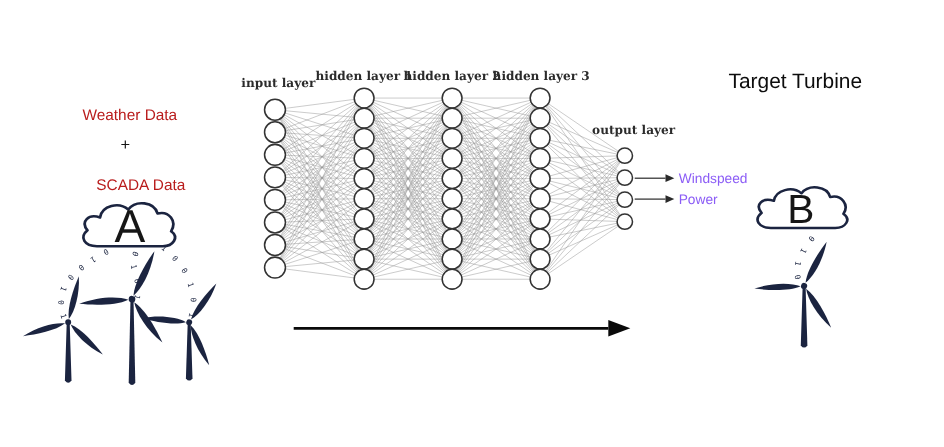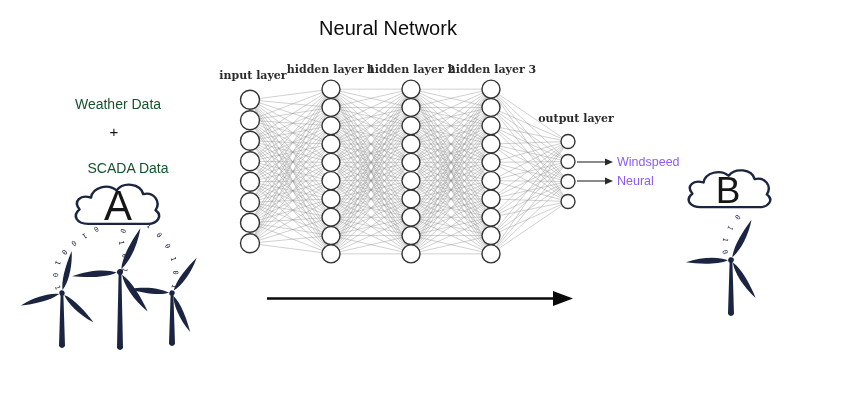--- a/index.html
+++ b/index.html
@@ -5,21 +5,21 @@
   html,body{margin:0;padding:0;background:#fff;}
   .stage{
     position:relative;width:858px;height:406px;background:#fff;overflow:hidden;
     font-family:"Liberation Sans",sans-serif;color:#111;
   }
   .stage svg.diagram{position:absolute;left:0;top:0;}
   .txt{position:absolute;text-align:center;line-height:1.15;white-space:nowrap;}
   .t-main{font-size:20px;color:#0d0d0d;}
   .t-big{font-size:22px;color:#0d0d0d;}
   .t-target{font-size:19px;color:#0d0d0d;}
-  .t-sub{font-size:14px;font-weight:500;color:#14532d;}
+  .t-sub{font-size:14px;font-weight:500;color:#b91c1c;}
   .t-plus{font-size:15px;font-weight:500;color:#141414;}
   .t-cloud-a{font-size:42px;color:#161616;letter-spacing:0;}
   .t-cloud-b{font-size:37px;color:#161616;}
   .t-out{font-size:12.5px;text-align:left;color:#8b5cf6;}
   .nn-label{
     font-family:"DejaVu Serif","Liberation Serif",serif;
     font-size:11px;font-weight:600;fill:#2b2b2b;text-anchor:middle;
   }
   #nn-edges line{stroke:var(--edge,#949494);stroke-width:0.55;opacity:0.8;}
   #nn-nodes circle{fill:#fff;stroke:var(--node,#333);stroke-width:1.4;}
@@ -464,21 +464,21 @@
     <g>
       <path class="pole" d="M 170.6 295 L 169 344 Q 172 348 175 344 L 173.4 295 Z"></path>
       <use href="#blades" transform="translate(172,293) rotate(18)"></use>
     </g>
     <g>
       <path class="pole" d="M 729.6 262 L 728 314 Q 731 318 734 314 L 732.4 262 Z"></path>
       <use href="#blades" transform="translate(731,260) rotate(10) scale(1.05)"></use>
     </g>
   </svg>
 
-  <div class="txt t-main" style="left:308px;top:17px;width:160px;">Neural Network</div>
+  <div class="txt t-target" style="left:648px;top:64px;width:150px;">Target Turbine</div>
   <div class="txt t-sub" style="left:58px;top:96px;width:120px;">Weather Data</div>
   <div class="txt t-plus" style="left:104px;top:123px;width:20px;">+</div>
   <div class="txt t-sub" style="left:68px;top:160px;width:120px;">SCADA Data</div>
   <div class="txt t-cloud-a" style="left:96px;top:182px;width:44px;">A</div>
   <div class="txt t-cloud-b" style="left:706px;top:170px;width:44px;">B</div>
   <div class="txt t-out" style="left:617px;top:155px;width:80px;">Windspeed</div>
-  <div class="txt t-out" style="left:617px;top:174px;width:80px;">Neural</div>
+  <div class="txt t-out" style="left:617px;top:174px;width:80px;">Power</div>
 </div>
 
 </body></html>

